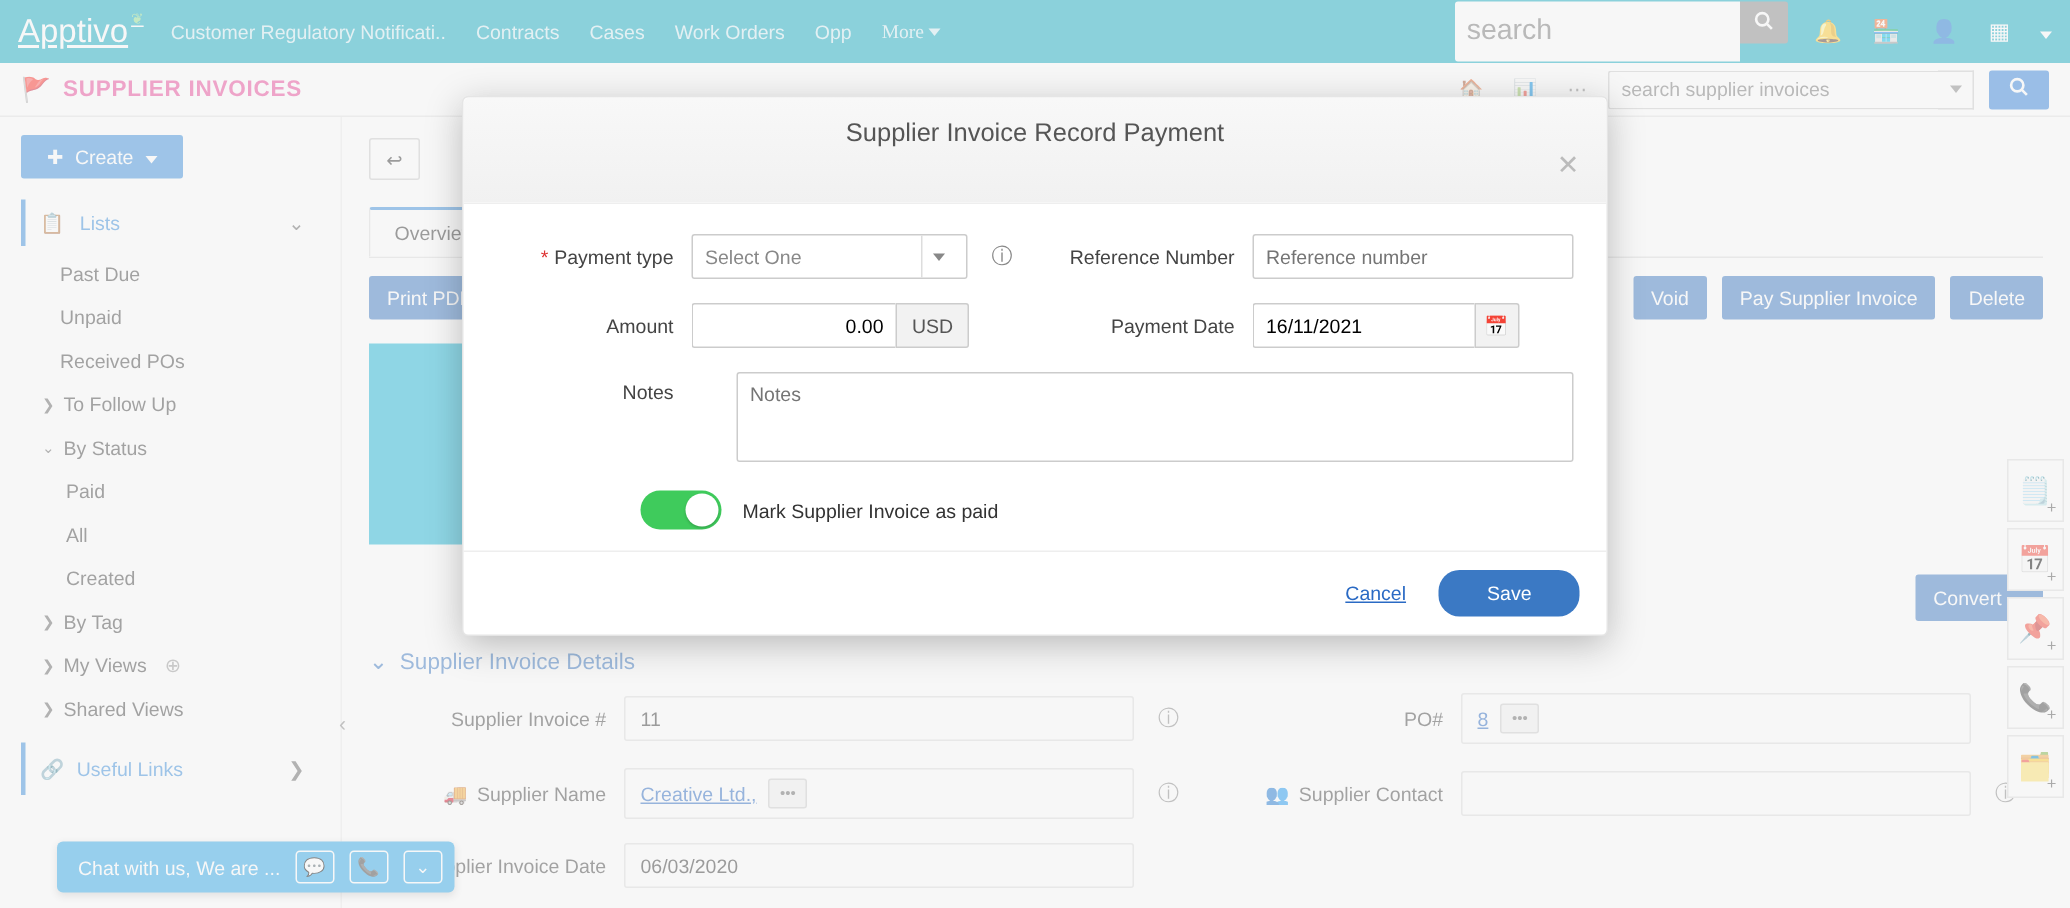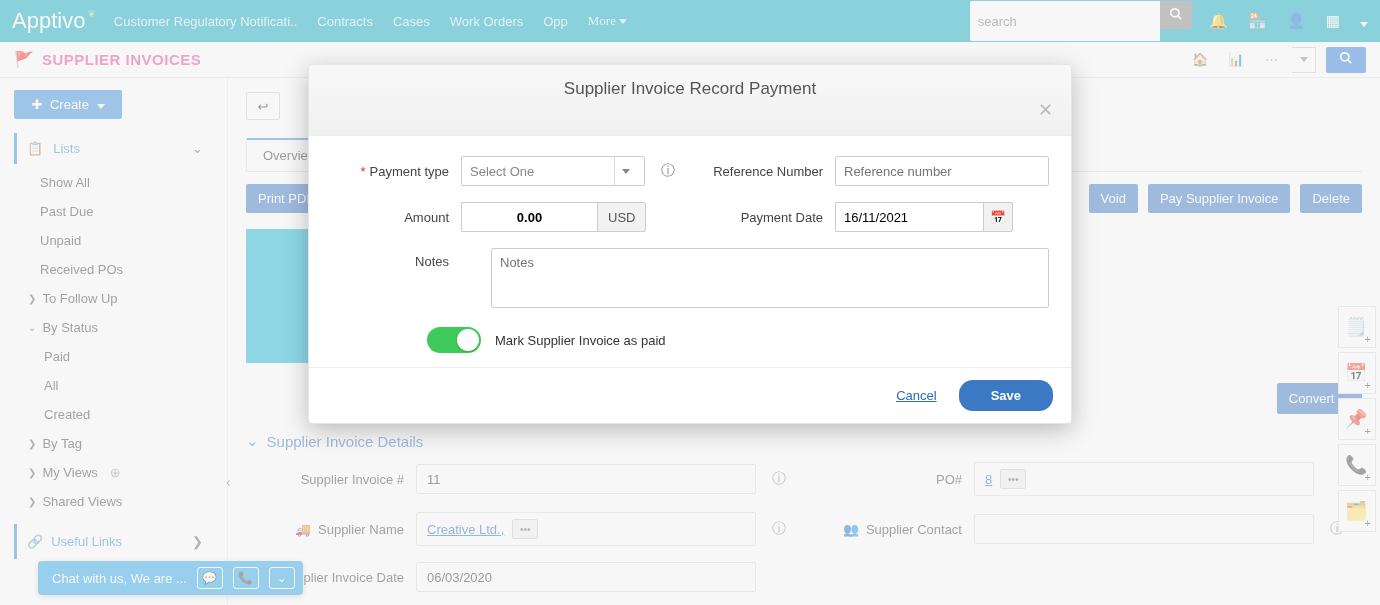--- a/index.html
+++ b/index.html
@@ -1,27 +1,27 @@
 <!DOCTYPE html>
 <html><head>
 <meta charset="utf-8">
 <style>
   * { box-sizing: border-box; margin: 0; padding: 0; }
   body { font-family: "Helvetica Neue", Helvetica, Arial, sans-serif; font-size: 13px; color: #333; background: #fff; }
 
   
   .topbar { background: #10aac2; height: 42px; display: flex; align-items: center; padding: 0 12px; color: #fff; }
-  .logo { font-size: 22px; font-weight: 500; color: #fff; display: flex; align-items: center; margin-right: 20px; }
+  .logo { font-size: 22px; font-weight: 500; color: #fff; display: flex; align-items: center; margin-right: 20px; text-decoration: underline; }
   .logo .leaf { font-size: 10px; position: relative; top: -8px; left: 2px; color: #8fe08f; }
   .topnav { display: flex; gap: 20px; align-items: center; }
   .topnav a { color: #d3f0f5; text-decoration: none; font-size: 13px; cursor: pointer; }
   .topnav-more { display: flex; align-items: center; gap: 3px; font-family: Liberation Serif, serif; }
   .spacer { flex: 1; }
   .searchbox { display: flex; }
-  .searchbox input { width: 190px; height: 40px; border: none; padding: 0 8px; font-size: 13px; border-radius: 2px 0 0 2px; }
+  .searchbox input { width: 190px; height: 40px; border: none; padding: 0 8px; font-size: 19px; border-radius: 2px 0 0 2px; }
   .searchbox button { width: 32px; height: 28px; border: none; background: #888; color: #fff; cursor: pointer; border-radius: 0 2px 2px 0; }
   .topicons { display: flex; align-items: center; gap: 20px; margin-left: 18px; }
   .topicon { color: #fff; font-size: 15px; cursor: pointer; }
 
   
   .secondbar { height: 36px; background: #fff; border-bottom: 1px solid #e5e5e5; display: flex; align-items: center; padding: 0 14px; }
   .flag-icon { color: #d33; font-size: 16px; margin-right: 8px; }
   .page-title { color: #ec4899; font-weight: 700; font-size: 15px; letter-spacing: .5px; }
   .secondbar .spacer { flex: 1; }
   .secondbar .toolicons { display: flex; align-items: center; gap: 20px; margin-right: 14px; color: #888; }
@@ -102,34 +102,34 @@
   .modal-body { padding: 20px 22px 10px 22px; }
   .mrow { display: flex; gap: 30px; margin-bottom: 16px; }
   .mcol { flex: 1; display: flex; align-items: center; }
   .mlab { width: 130px; text-align: right; color: #444; font-size: 13px; padding-right: 12px; }
   .mlab .req { color: #d33; margin-right: 4px; }
   .mfield { flex: 1; display: flex; align-items: center; gap: 8px; }
   .select-like { flex: 1; height: 30px; border: 1px solid #ccc; border-radius: 2px; display: flex; align-items: center; padding: 0 8px; color: #888; background: #fff; position: relative; cursor: pointer; max-width: 185px; }
   .select-like .car { margin-left: auto; width: 22px; height: 28px; border-left: 1px solid #ddd; display: flex; align-items: center; justify-content: center; color: #888; }
   .txt-input { height: 30px; border: 1px solid #ccc; border-radius: 2px; padding: 0 8px; font-size: 13px; }
   .amount-wrap { display: flex; }
-  .amount-wrap input { width: 136px; text-align: center; border-radius: 2px 0 0 2px; border-right: none; font-weight: bold; }
+  .amount-wrap input { width: 136px; text-align: right; border-radius: 2px 0 0 2px; border-right: none; }
   .amount-wrap .cur { height: 30px; border: 1px solid #ccc; background: #f2f2f2; padding: 0 10px; display: flex; align-items: center; border-radius: 0 2px 2px 0; color: #555; }
   .date-wrap { display: flex; }
   .date-wrap input { width: 148px; border-radius: 2px 0 0 2px; border-right: none; }
   .date-wrap .cal { width: 30px; height: 30px; border: 1px solid #ccc; background: #f2f2f2; display: flex; align-items: center; justify-content: center; color: #666; border-radius: 0 2px 2px 0; cursor: pointer; }
   .notes-row .mlab { align-self: flex-start; padding-top: 6px; }
   .notes-area { flex: 1; }
   .notes-area textarea { width: 100%; height: 60px; border: 1px solid #ccc; border-radius: 2px; padding: 6px 8px; font-size: 13px; font-family: inherit; resize: none; }
   .toggle-row { display: flex; align-items: center; gap: 14px; margin: 10px 0 4px 96px; }
   .toggle { width: 54px; height: 26px; border-radius: 13px; background: #3fcb5c; position: relative; cursor: pointer; }
   .toggle .knob { position: absolute; right: 2px; top: 2px; width: 22px; height: 22px; background: #fff; border-radius: 50%; box-shadow: 0 1px 2px rgba(0,0,0,.2); }
   .modal-footer { border-top: 1px solid #eee; padding: 12px 18px; display: flex; justify-content: flex-end; align-items: center; gap: 22px; }
   .cancel-link { color: #2a6ac4; text-decoration: underline; cursor: pointer; font-size: 13px; }
-  .save-btn { background: #3b79c4; color: #fff; border: none; padding: 8px 32px; border-radius: 14px; cursor: pointer; font-size: 13px; font-weight: bold; }
+  .save-btn { background: #3b79c4; color: #fff; border: none; padding: 8px 32px; border-radius: 14px; cursor: pointer; font-size: 13px; }
 
   .caret-down { width: 0; height: 0; border-left: 4px solid transparent; border-right: 4px solid transparent; border-top: 5px solid currentColor; display: inline-block; }
 </style>
 </head>
 <body>
 
 <div class="topbar">
   <div class="logo">
     <span>Apptivo</span>
     <span class="leaf">❦</span>
@@ -167,20 +167,21 @@
 <div class="secondbar">
   <span class="flag-icon">🚩</span>
   <span class="page-title">SUPPLIER INVOICES</span>
   <div class="spacer"></div>
   <div class="toolicons">
     <span>🏠</span>
     <span>📊</span>
     <span>⋯</span>
   </div>
   <div class="searchbox2">
+    <input placeholder="search supplier invoices" style="">
     <div class="dd">
         <span class="caret-down"></span>
       </div>
     <button class="go">
       <svg width="14" height="14" viewBox="0 0 24 24" fill="none" stroke="white" stroke-width="3">
           <circle cx="10" cy="10" r="7"></circle>
           <line x1="21" y1="21" x2="15" y2="15"></line>
         </svg>
     </button>
   </div>
@@ -194,21 +195,20 @@
       <span>Create</span>
       <span class="caret-down" style="margin-left:4px;"></span>
     </div>
 
     <div class="sidecat">
       <span class="icon">📋</span>
       <span>Lists</span>
       <span class="chevron">⌄</span>
     </div>
     <div class="side-subs">
-      <a>Show All</a>
       <a>Past Due</a>
       <a>Unpaid</a>
       <a>Received POs</a>
       <a class="grp">
           <span class="caret">❯</span>
           <span>To Follow Up</span>
         </a>
       <a class="grp">
           <span class="caret">⌄</span>
           <span>By Status</span>

